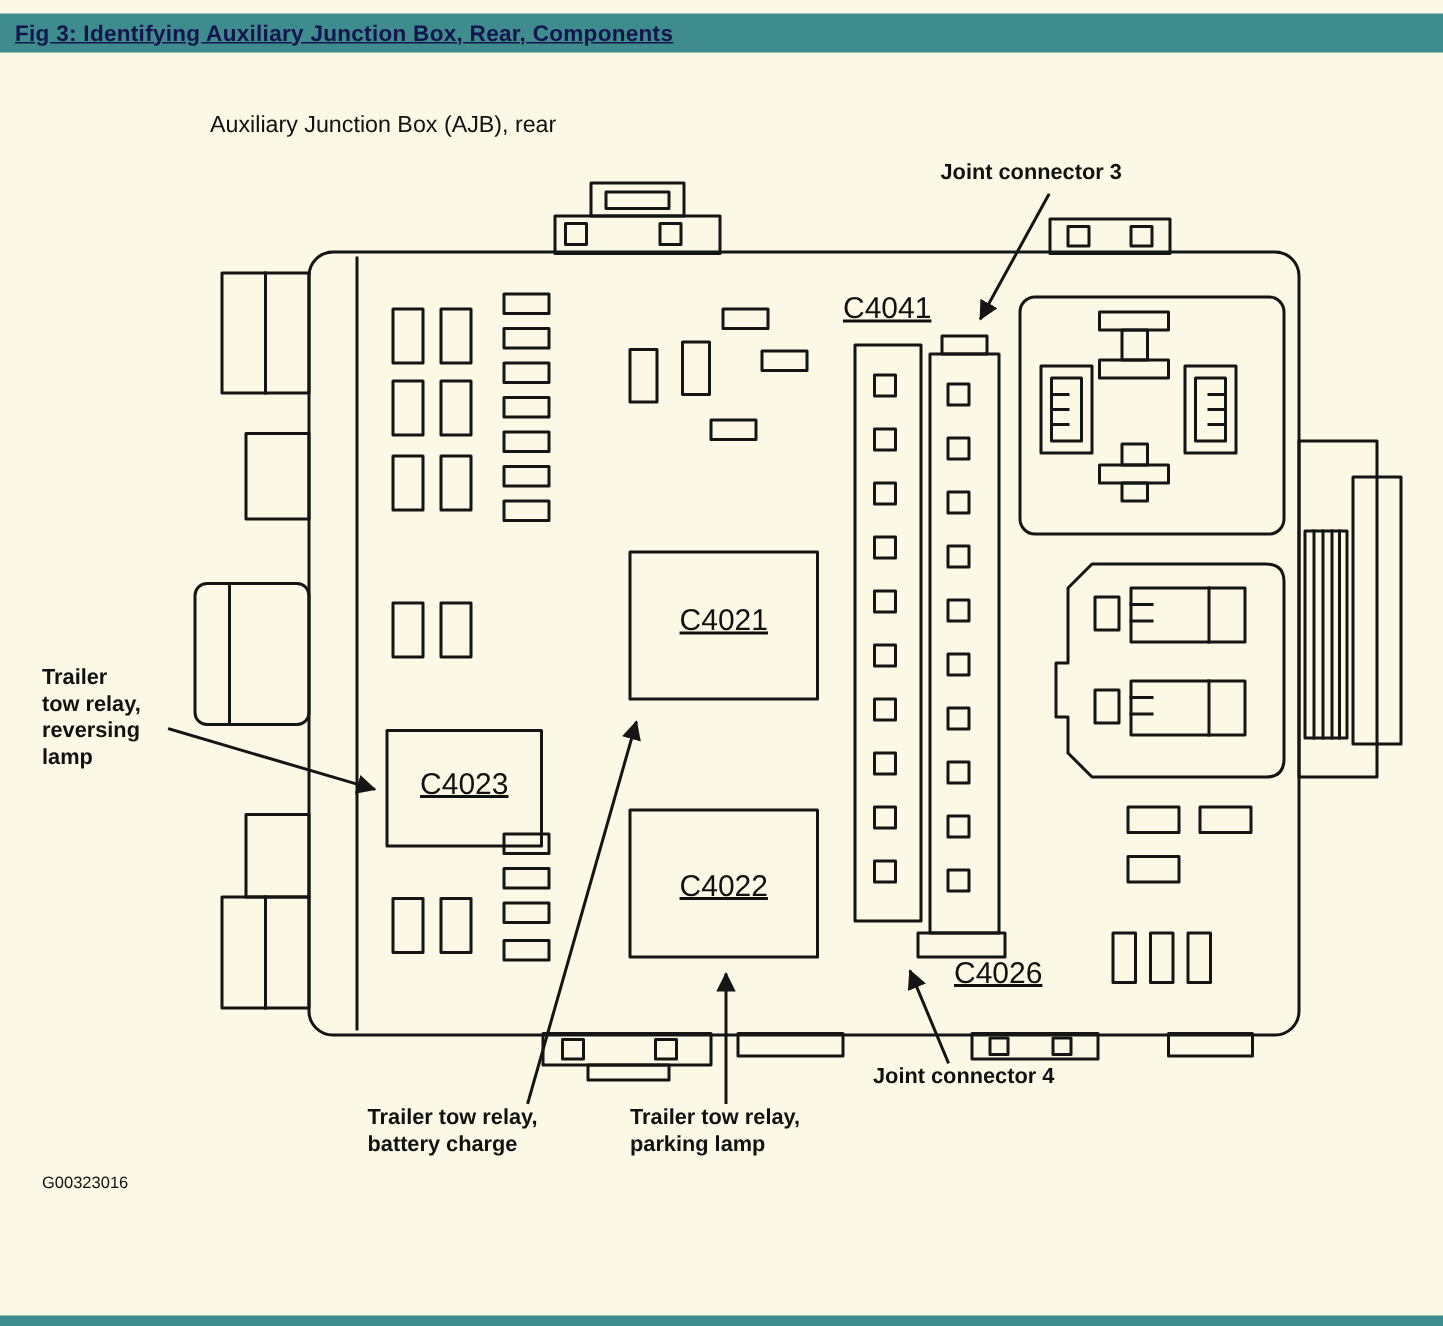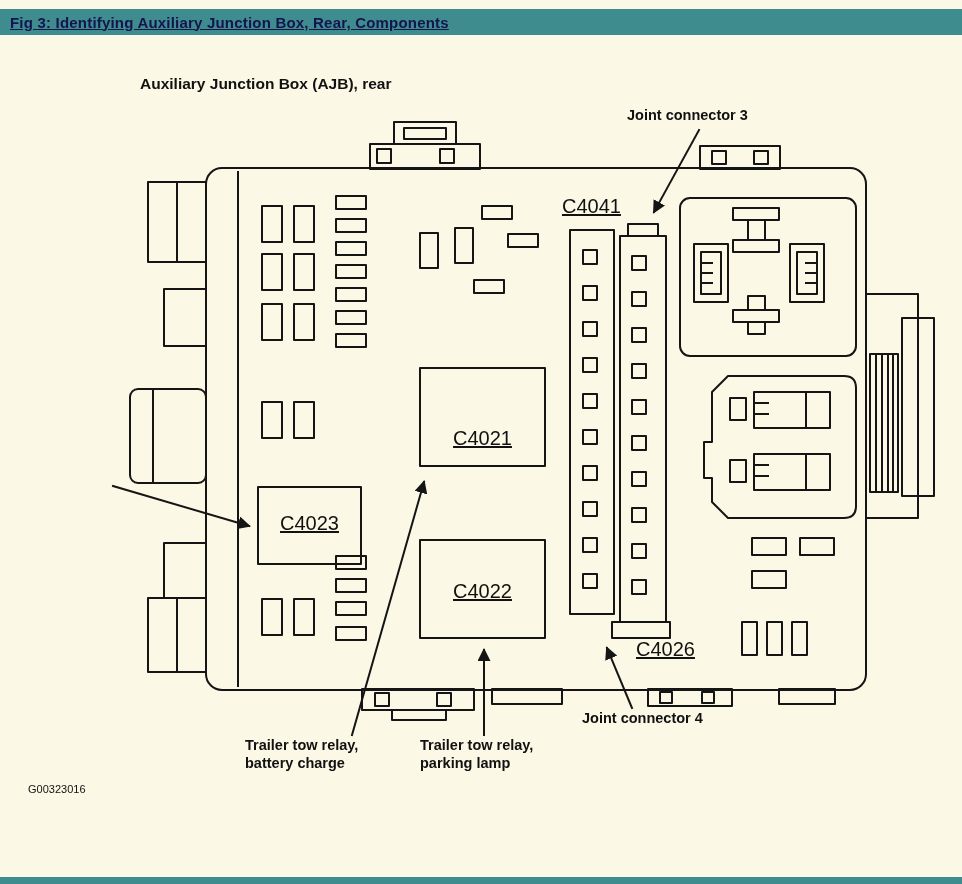--- a/index.html
+++ b/index.html
@@ -24,21 +24,21 @@
   }
   .bottombar {
     position:absolute; left:0; bottom:0; width:962px; height:7px;
     background: var(--bar-bg, #3e8c8d);
   }
 
   svg.diagram { position:absolute; left:0; top:0; }
   .ln { stroke:#151515; fill:none; stroke-width:2; stroke-linejoin:round; stroke-linecap:square; }
 
   .lbl { position:absolute; font-size:20px; white-space:pre-line; color:#111; }
-  .title { font-weight:bold; font-size:15.5px; }
+  .title { font-weight:normal; font-size:15.5px; }
   .bold { font-weight:bold; font-size:14.5px; line-height:17.5px; }
   .uline { text-decoration:underline; }
   .center { text-align:center; }
 </style>
 </head>
 <body>
 
 <div class="page">
 
   <div class="titlebar">
@@ -220,25 +220,29 @@
       <line class="ln" x1="484" y1="735" x2="484" y2="650" marker-end="url(#arr)"></line>
       <line class="ln" x1="632" y1="708" x2="607" y2="648" marker-end="url(#arr)"></line>
     </g>
   </svg>
 
   <div class="lbl title" style="left:140px; top:75px;">Auxiliary Junction Box (AJB), rear</div>
 
   <div class="lbl bold" style="left:627px; top:107px;">Joint connector 3</div>
 
   <div class="lbl uline" style="left:562px; top:195px;">C4041</div>
-  <div class="lbl uline center" style="left:420px; top:403px; width:125px;margin-top:24px;">C4021</div>
+  <div class="lbl uline center" style="left:420px; top:403px; width:125px;">C4021</div>
   <div class="lbl uline center" style="left:420px; top:580px; width:125px;text-decoration:underline;">C4022</div>
   <div class="lbl uline center" style="left:258px; top:512px; width:103px;">C4023</div>
   <div class="lbl uline" style="left:636px; top:638px;">C4026</div>
 
+  <div class="lbl bold" style="left:28px; top:444px;">Trailer
+tow relay,
+reversing
+lamp</div>
   <div class="lbl bold" style="left:582px; top:710px;">Joint connector 4</div>
   <div class="lbl bold" style="left:245px; top:737px;">Trailer tow relay,
 battery charge</div>
   <div class="lbl bold" style="left:420px; top:737px;">Trailer tow relay,
 parking lamp</div>
 
   <div class="lbl" style="left:28px; top:783px; font-size:11px;">G00323016</div>
 
   <div class="bottombar"></div>
 </div>

